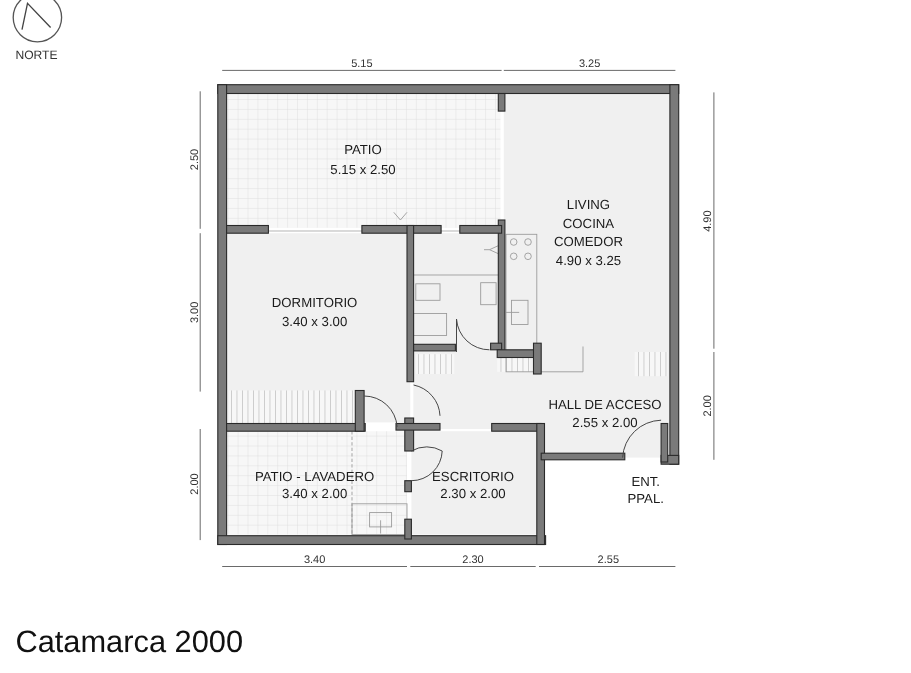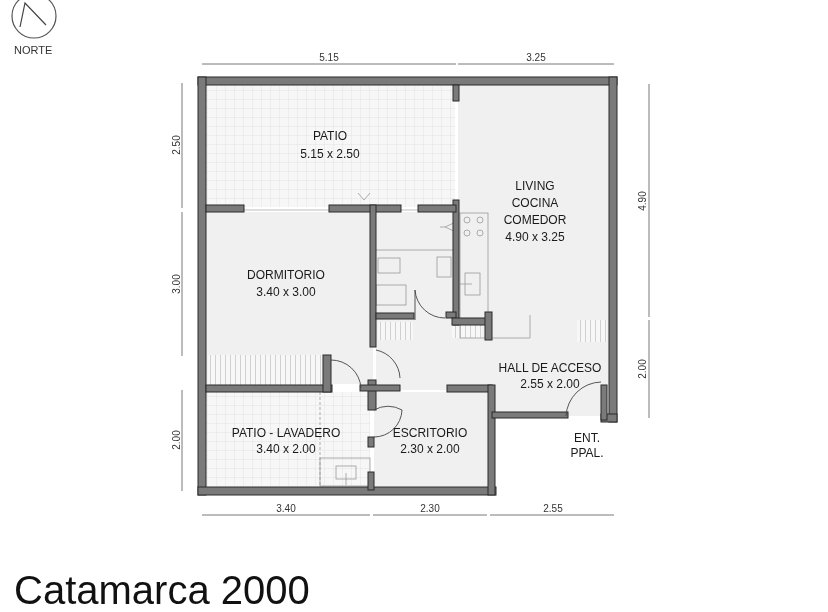--- a/index.html
+++ b/index.html
@@ -1,20 +1,20 @@
 <!DOCTYPE html>
 <html><head>
 <meta charset="utf-8">
 <style>
   html, body { margin: 0; padding: 0; background: #ffffff; }
   body { width: 828px; height: 612px; position: relative; overflow: hidden; font-family: "Liberation Sans", sans-serif; }
   #plan { position: absolute; left: 0; top: 0; width: 828px; height: 612px; }
   .lbl { font-family: "Liberation Sans", sans-serif; fill: #1a1a1a; }
   .dim { font-family: "Liberation Sans", sans-serif; fill: #333333; font-size: 10px; }
-  .title { position: absolute; left: 14px; top: 568px; font-size: 40px; color: #111111; font-family: "Liberation Sans", sans-serif; }
+  .title { position: absolute; left: 14px; top: 568px; font-size: 28px; color: #111111; font-family: "Liberation Sans", sans-serif; }
   .north-label { font-family: "Liberation Sans", sans-serif; fill: #333333; font-size: 11px; }
 </style>
 </head>
 <body>
 
 <svg id="plan" viewBox="0 0 828 612" xmlns="http://www.w3.org/2000/svg">
   <defs>
     <pattern id="tiles" width="9" height="9" patternUnits="userSpaceOnUse">
       <rect width="9" height="9" fill="#f7f7f7"></rect>
       <path d="M9 0 L0 0 0 9" fill="none" stroke="#d8d8d8" stroke-width="0.7"></path>

